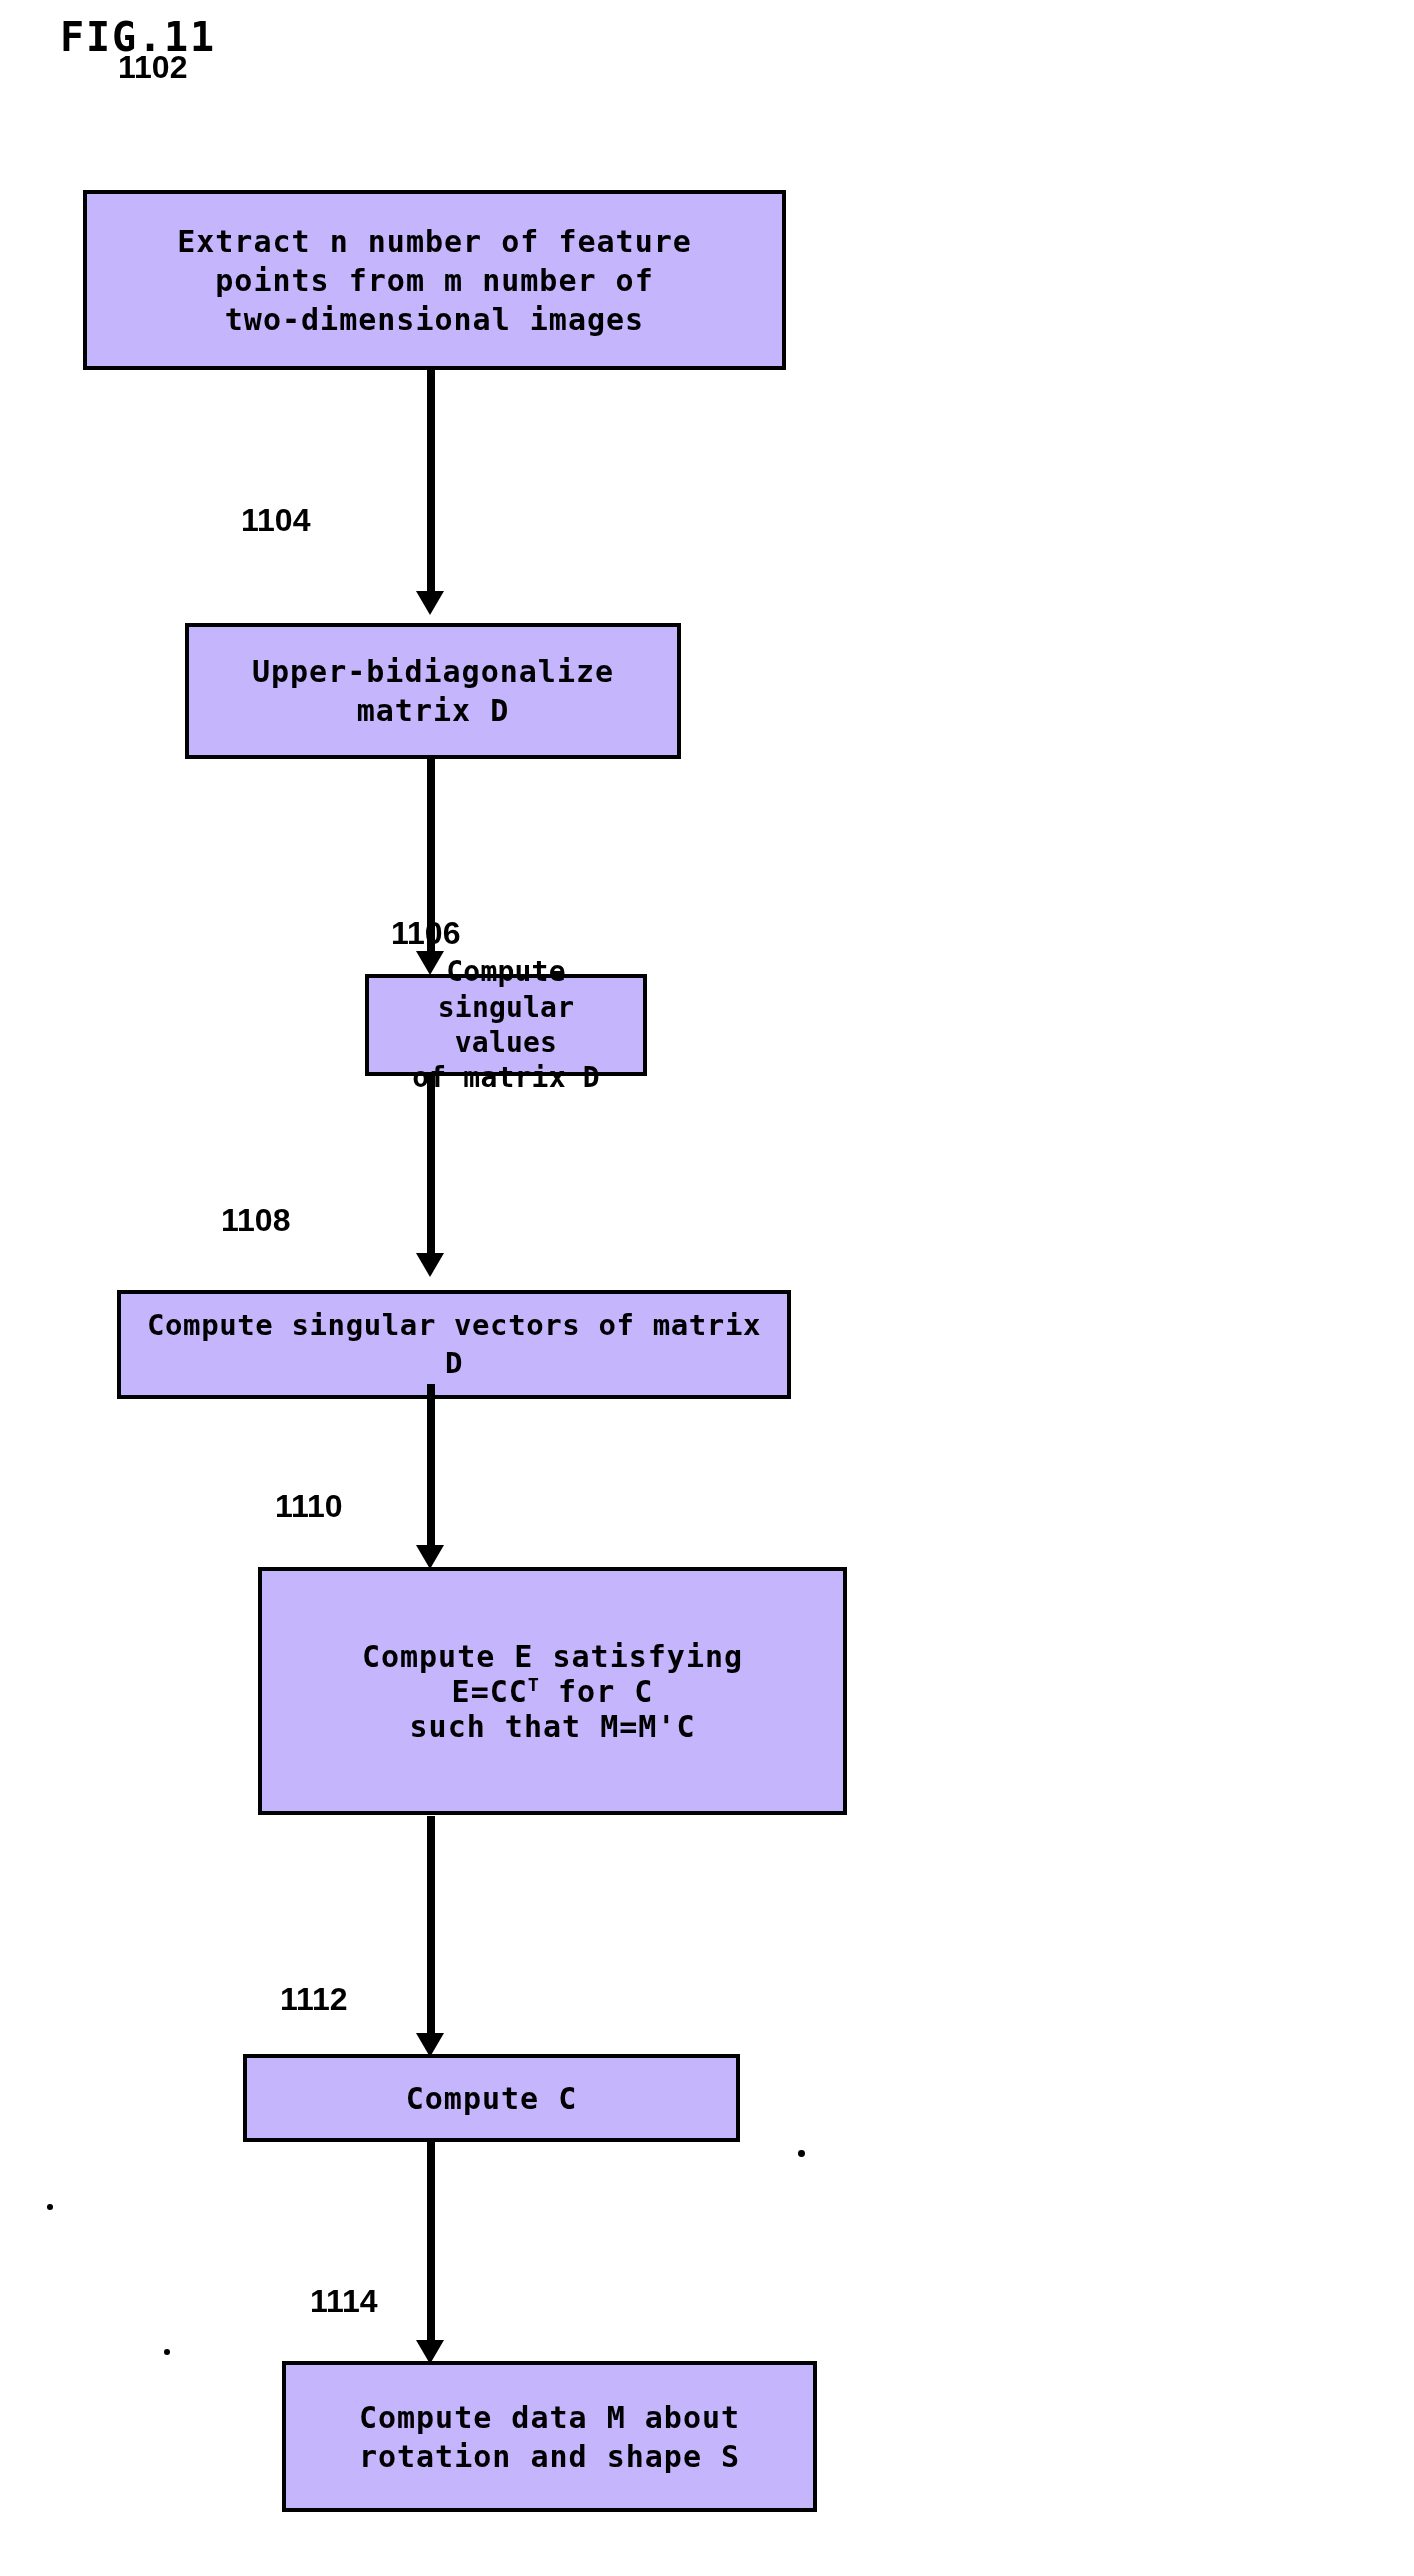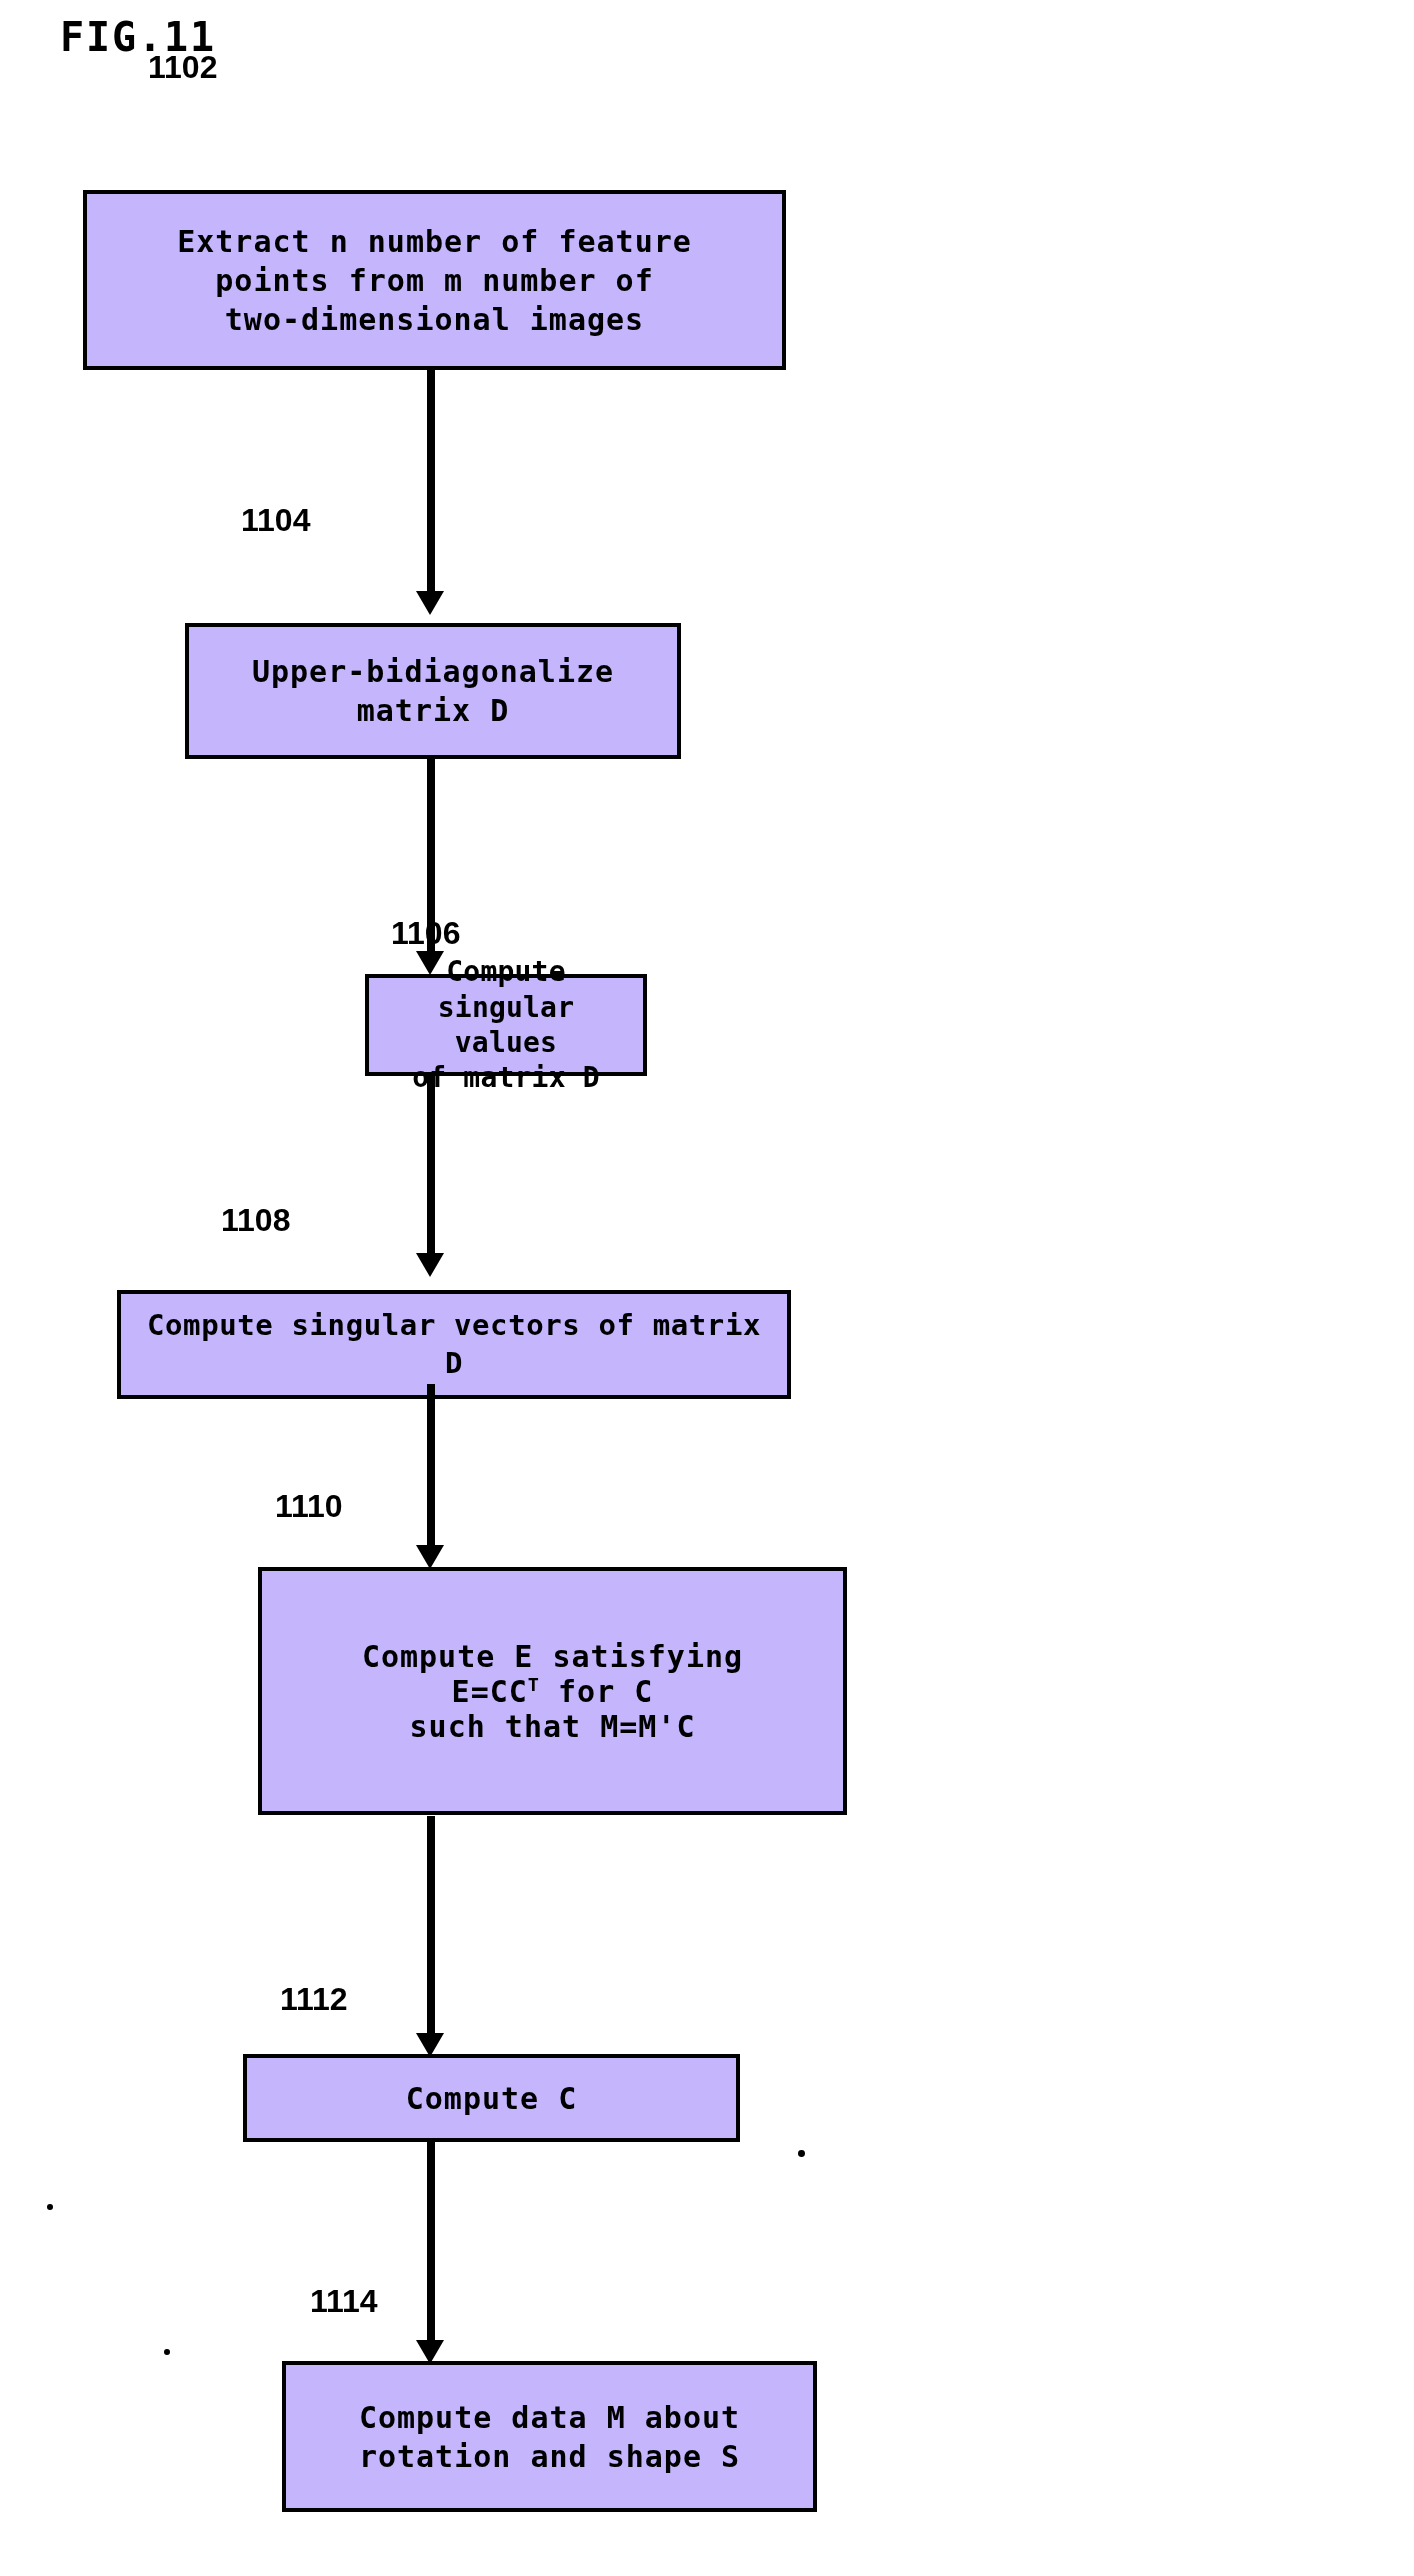--- a/index.html
+++ b/index.html
@@ -117,21 +117,21 @@
     border-radius: 50%;
   }
 </style>
 </head>
 <body>
 
 <div class="canvas">
 
   <div class="fig-title">FIG.11</div>
 
-  <div class="ref-label" style="left:148px; top:49px;">1102</div>
+  <div class="ref-label" style="left:118px; top:49px;">1102</div>
 
   <div class="box" style="left:83px; top:190px; width:703px; height:180px;">
     <div class="box-text">Extract n number of feature
 points from m number of
 two-dimensional images</div>
   </div>
 
   <div class="connector" style="left:431px; top:370px; height:245px;">
     <div class="shaft" style="height:221px;"></div>
     <div class="head" style="top:221px;"></div>

